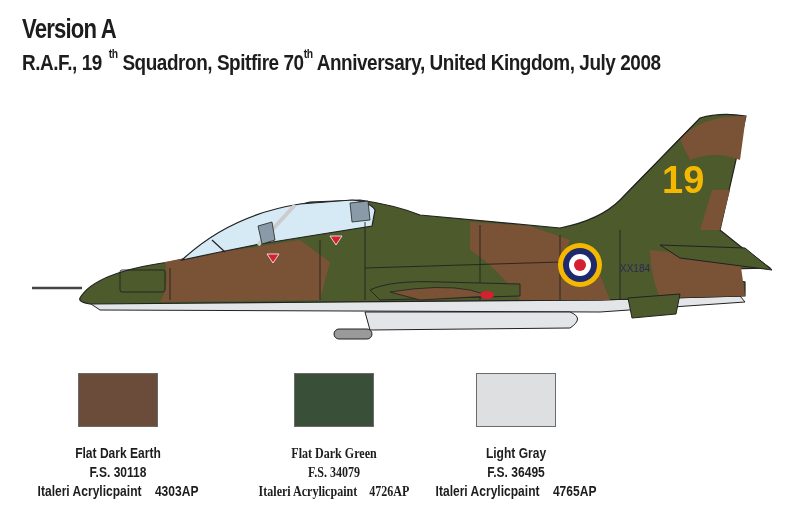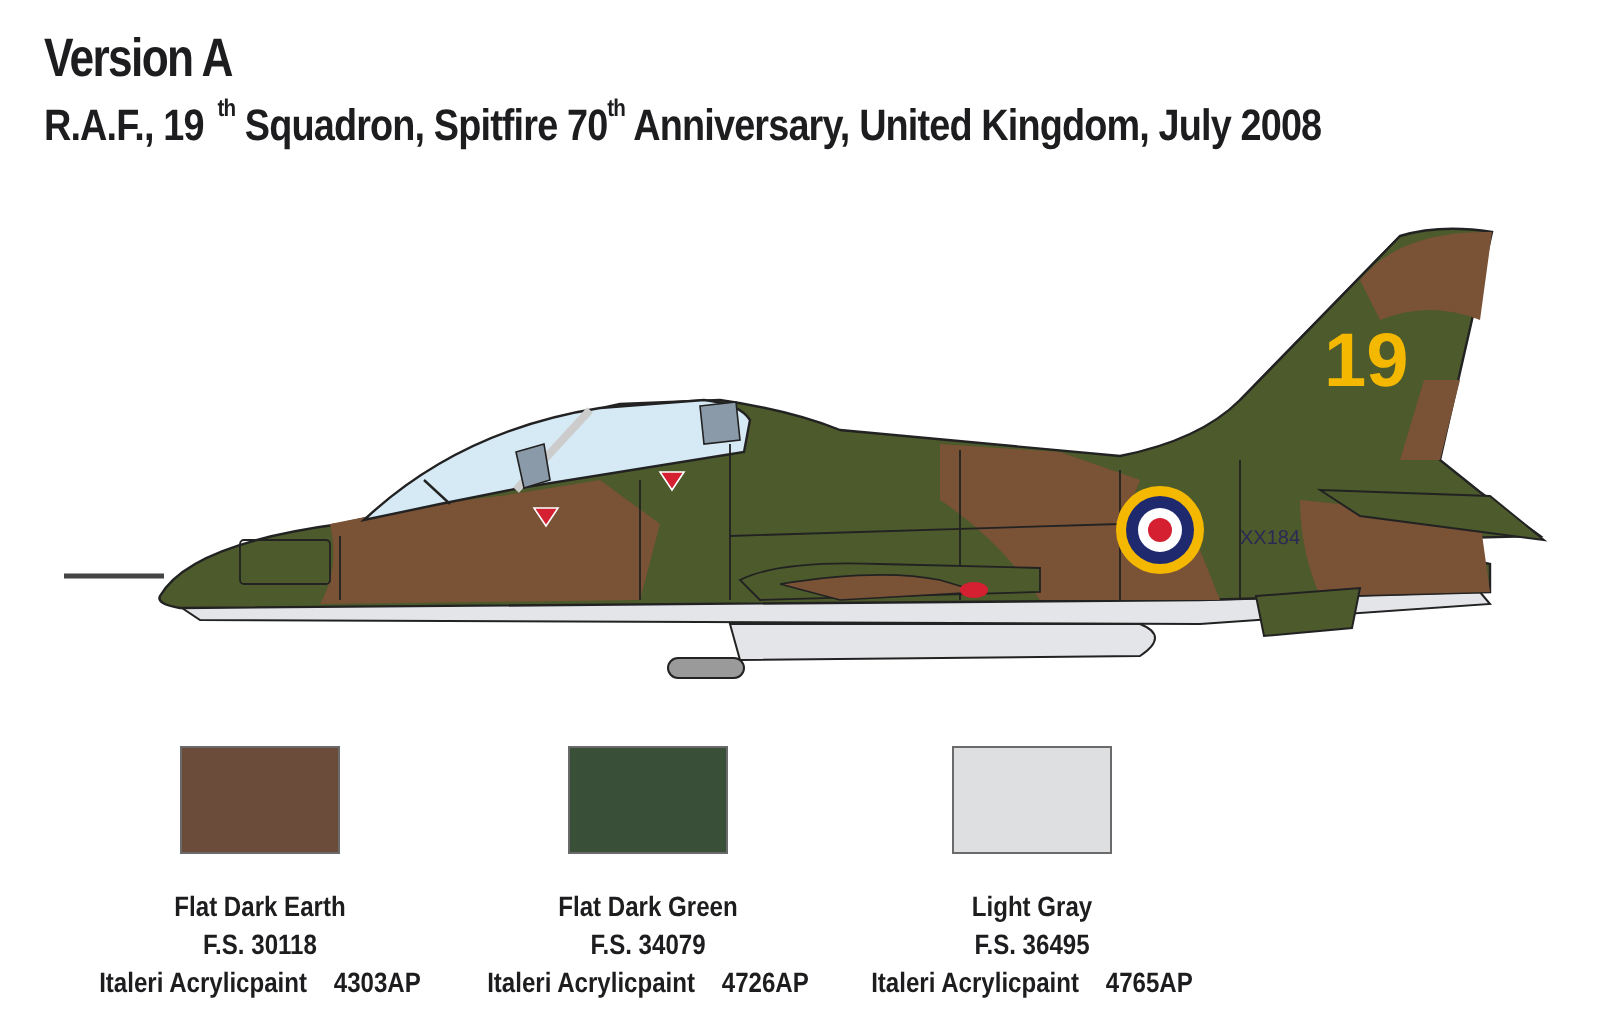--- a/index.html
+++ b/index.html
@@ -65,28 +65,28 @@
     <circle cx="580" cy="265" r="17" fill="#1f2a6e"></circle>
     <circle cx="580" cy="265" r="11" fill="#ffffff"></circle>
     <circle cx="580" cy="265" r="6" fill="#d42030"></circle>
   </g>
   <text x="620" y="272" font-family="Liberation Sans, sans-serif" font-size="10" fill="#2a2a55">XX184</text>
 
   <path d="M267 254 L279 254 L273 263 Z" fill="#d42030" stroke="#fff" stroke-width="0.8"></path>
   <path d="M330 236 L342 236 L336 245 Z" fill="#d42030" stroke="#fff" stroke-width="0.8"></path>
 </svg>
 
-<div class="swatch-group" style="left:20px;">
+<div class="swatch-group" style="left:8px;">
   <div class="swatch" style="background:#6b4b3a;"></div>
   <div class="label first">Flat Dark Earth</div>
   <div class="label">F.S. 30118</div>
   <div class="label" style="white-space:pre;">Italeri Acrylicpaint    4303AP</div>
 </div>
 
-<div class="swatch-group" style="left:214px;">
+<div class="swatch-group" style="left:224px;font-family:Liberation Serif, serif;">
   <div class="swatch" style="background:#3a4f37;"></div>
   <div class="label first">Flat Dark Green</div>
   <div class="label">F.S. 34079</div>
   <div class="label" style="white-space:pre;">Italeri Acrylicpaint    4726AP</div>
 </div>
 
 <div class="swatch-group" style="left:406px;">
   <div class="swatch" style="background:#dddfe1;"></div>
   <div class="label first">Light Gray</div>
   <div class="label">F.S. 36495</div>

